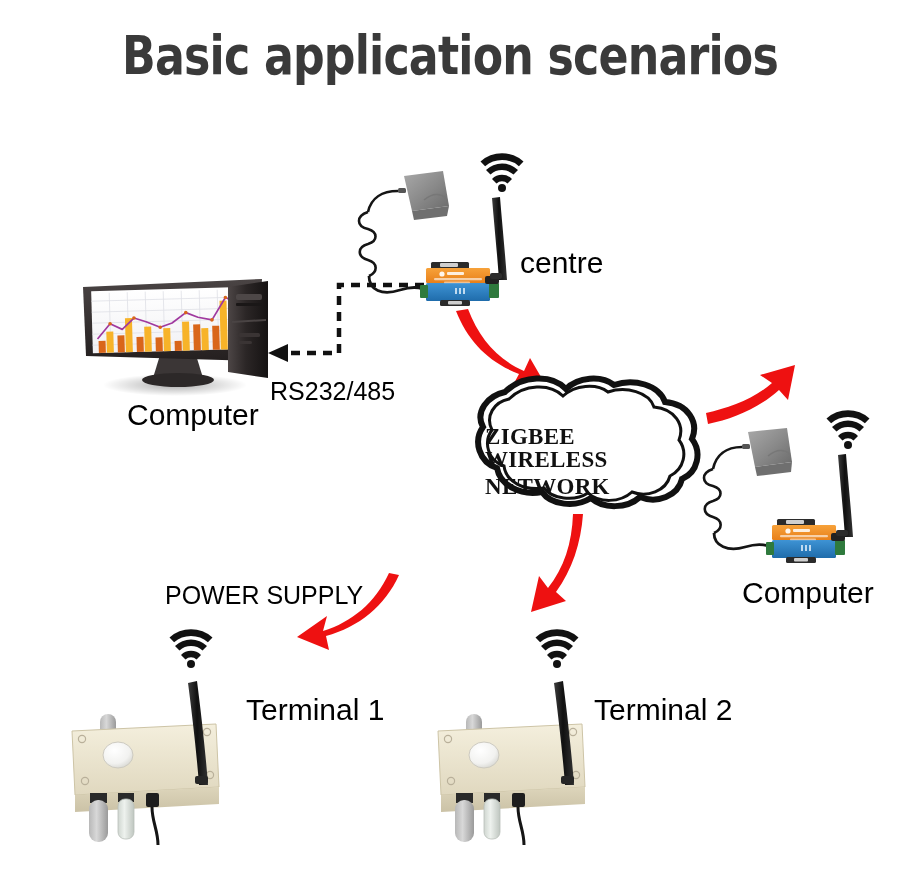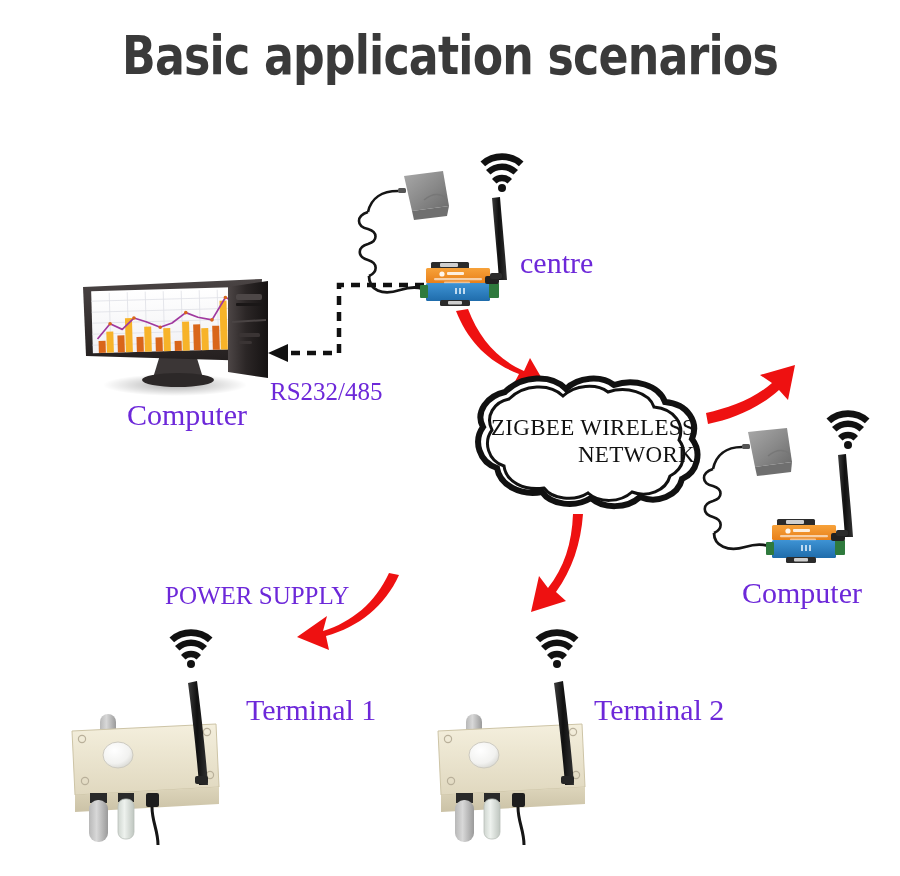--- a/index.html
+++ b/index.html
@@ -25,43 +25,44 @@
     font-size: 54px;
     letter-spacing: -1px;
     color: #3a3a3a;
     transform: scaleX(0.82);
     transform-origin: 50% 50%;
     white-space: nowrap;
   }
 
   .lbl {
     position: absolute;
-    font-family: Liberation Serif, serif;
-    color: #6d28d9;
+    font-family: Liberation Sans, sans-serif;
+    color: #000000;
     white-space: nowrap;
     line-height: 1;
   }
   .lbl-centre   { left: 520px; top: 248px; font-size: 30px; }
   .lbl-computer { left: 127px; top: 400px; font-size: 30px; }
   .lbl-rs       { left: 270px; top: 363px; font-size: 25px; font-weight: 500; margin-top: 16px; }
   .lbl-repeater { left: 742px; top: 578px; font-size: 30px; }
   .lbl-power    { left: 165px; top: 583px; font-size: 25px; font-weight: 500; }
   .lbl-term1    { left: 246px; top: 695px; font-size: 30px; text-align: right; }
   .lbl-term2    { left: 594px; top: 695px; font-size: 30px; }
 
   .cloud-text {
     position: absolute;
-    left: 485px; top: 416px;
+    left: 485px; top: 425px;
     width: 210px;
-    text-align: right;
+    text-align: left;
     font-family: "Liberation Serif", serif;
     font-size: 23px;
     color: #111;
     line-height: 1.0;
     letter-spacing: 0.3px;
+    font-weight: bold;
   }
   .cloud-text .l2 { display: block; margin-top: 4px; }
 
   svg.layer { position: absolute; left: 0; top: 0; width: 900px; height: 876px; overflow: visible; }
 </style>
 </head>
 <body>
 
 <div id="stage">
 

